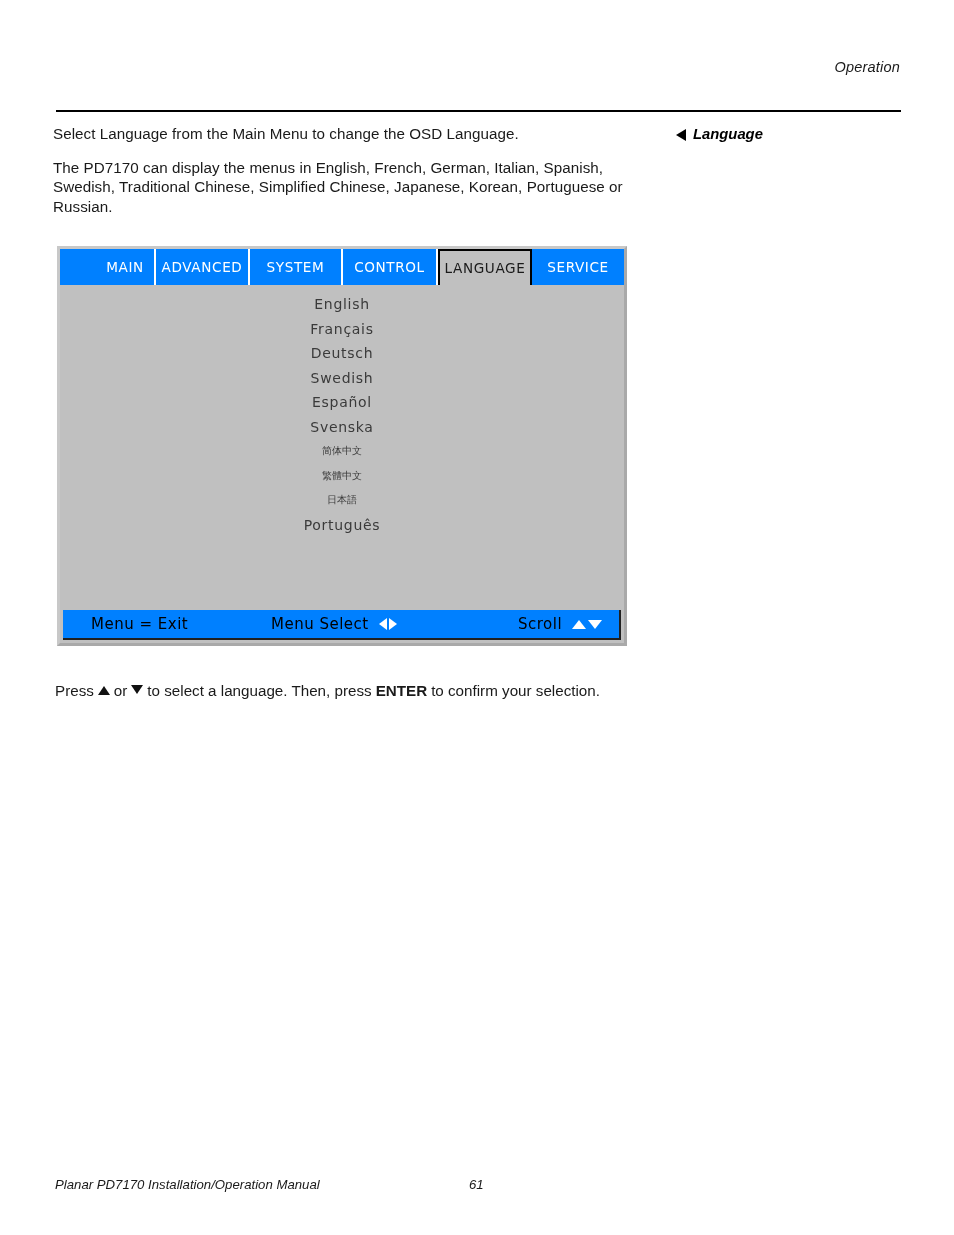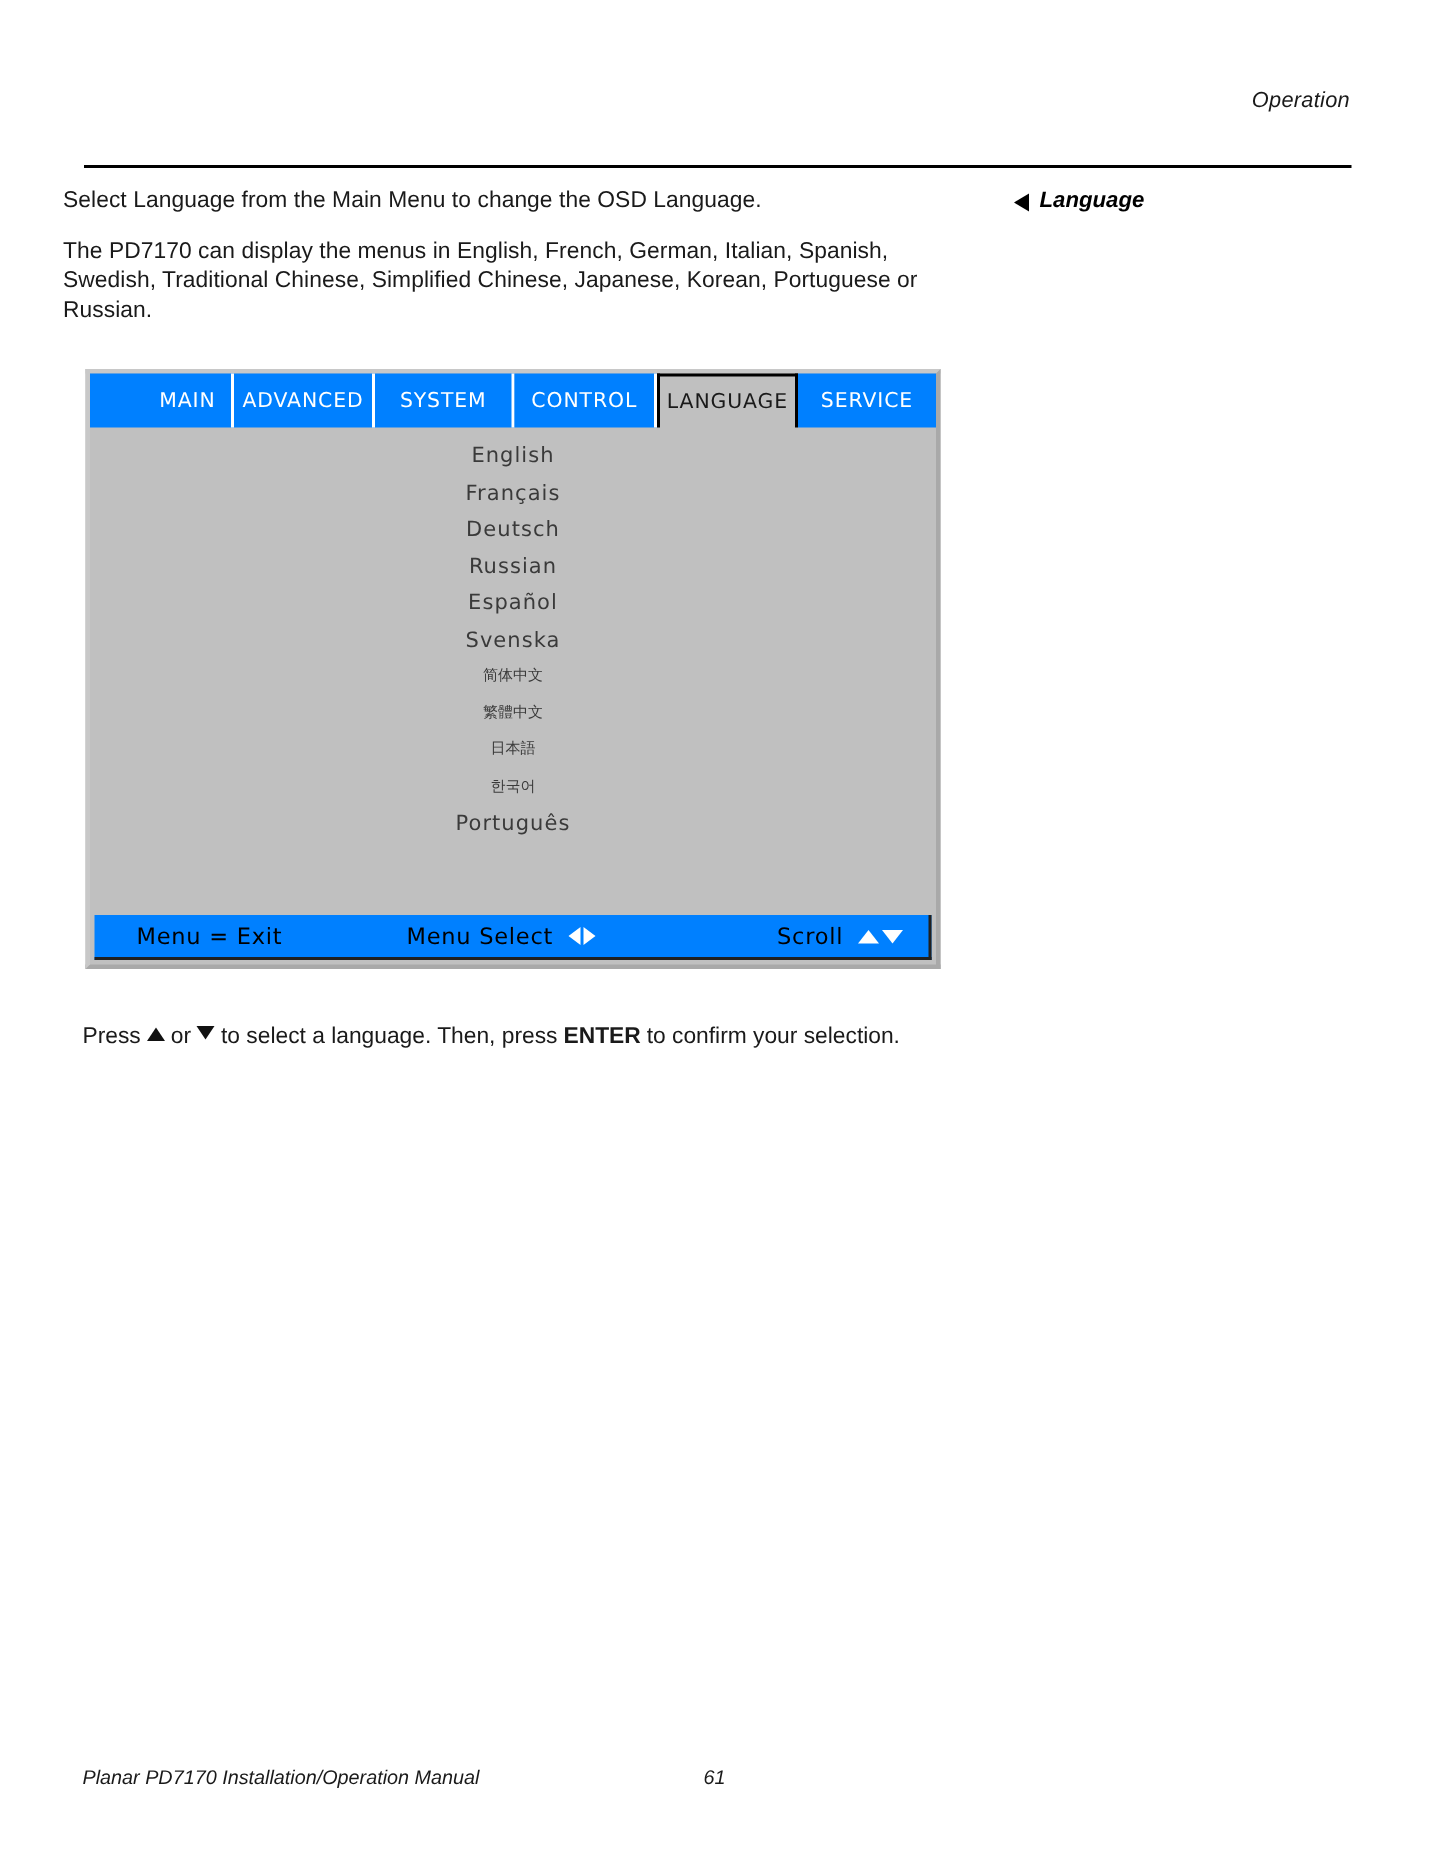--- a/index.html
+++ b/index.html
@@ -36,21 +36,21 @@
     left: 56px;
     width: 845px;
     height: 2px;
     background: #000000;
   }
 
   
   #body-col {
     position: absolute;
     top: 124px;
-    left: 42px;
+    left: 53px;
     width: 600px;
   }
   .para {
     font-size: 15.2px;
     line-height: 19.6px;
     color: #1a1a1a;
     margin: 0 0 14px 0;
     letter-spacing: 0.05px;
   }
   .para.tight { margin-bottom: 0; }
@@ -265,27 +265,26 @@
       </div>
       <div class="osd-tab" style="width: 92px;">
         <span>SERVICE</span>
       </div>
     </div>
 
   <div id="osd-list">
       <div class="osd-item">English</div>
       <div class="osd-item">Français</div>
       <div class="osd-item">Deutsch</div>
-      <div class="osd-item">Russian</div>
+      <div class="osd-item">Swedish</div>
       <div class="osd-item">Español</div>
       <div class="osd-item">Svenska</div>
       <div class="osd-item cjk">简体中文</div>
       <div class="osd-item cjk">繁體中文</div>
       <div class="osd-item cjk">日本語</div>
-      <div class="osd-item cjk">한국어</div>
       <div class="osd-item">Português</div>
     </div>
 
   <div id="osd-status">
     <span class="seg seg-exit">
       <span>Menu = Exit</span>
     </span>
     <span class="seg seg-select">
       <span>Menu Select</span>
       <span class="pairgap">

